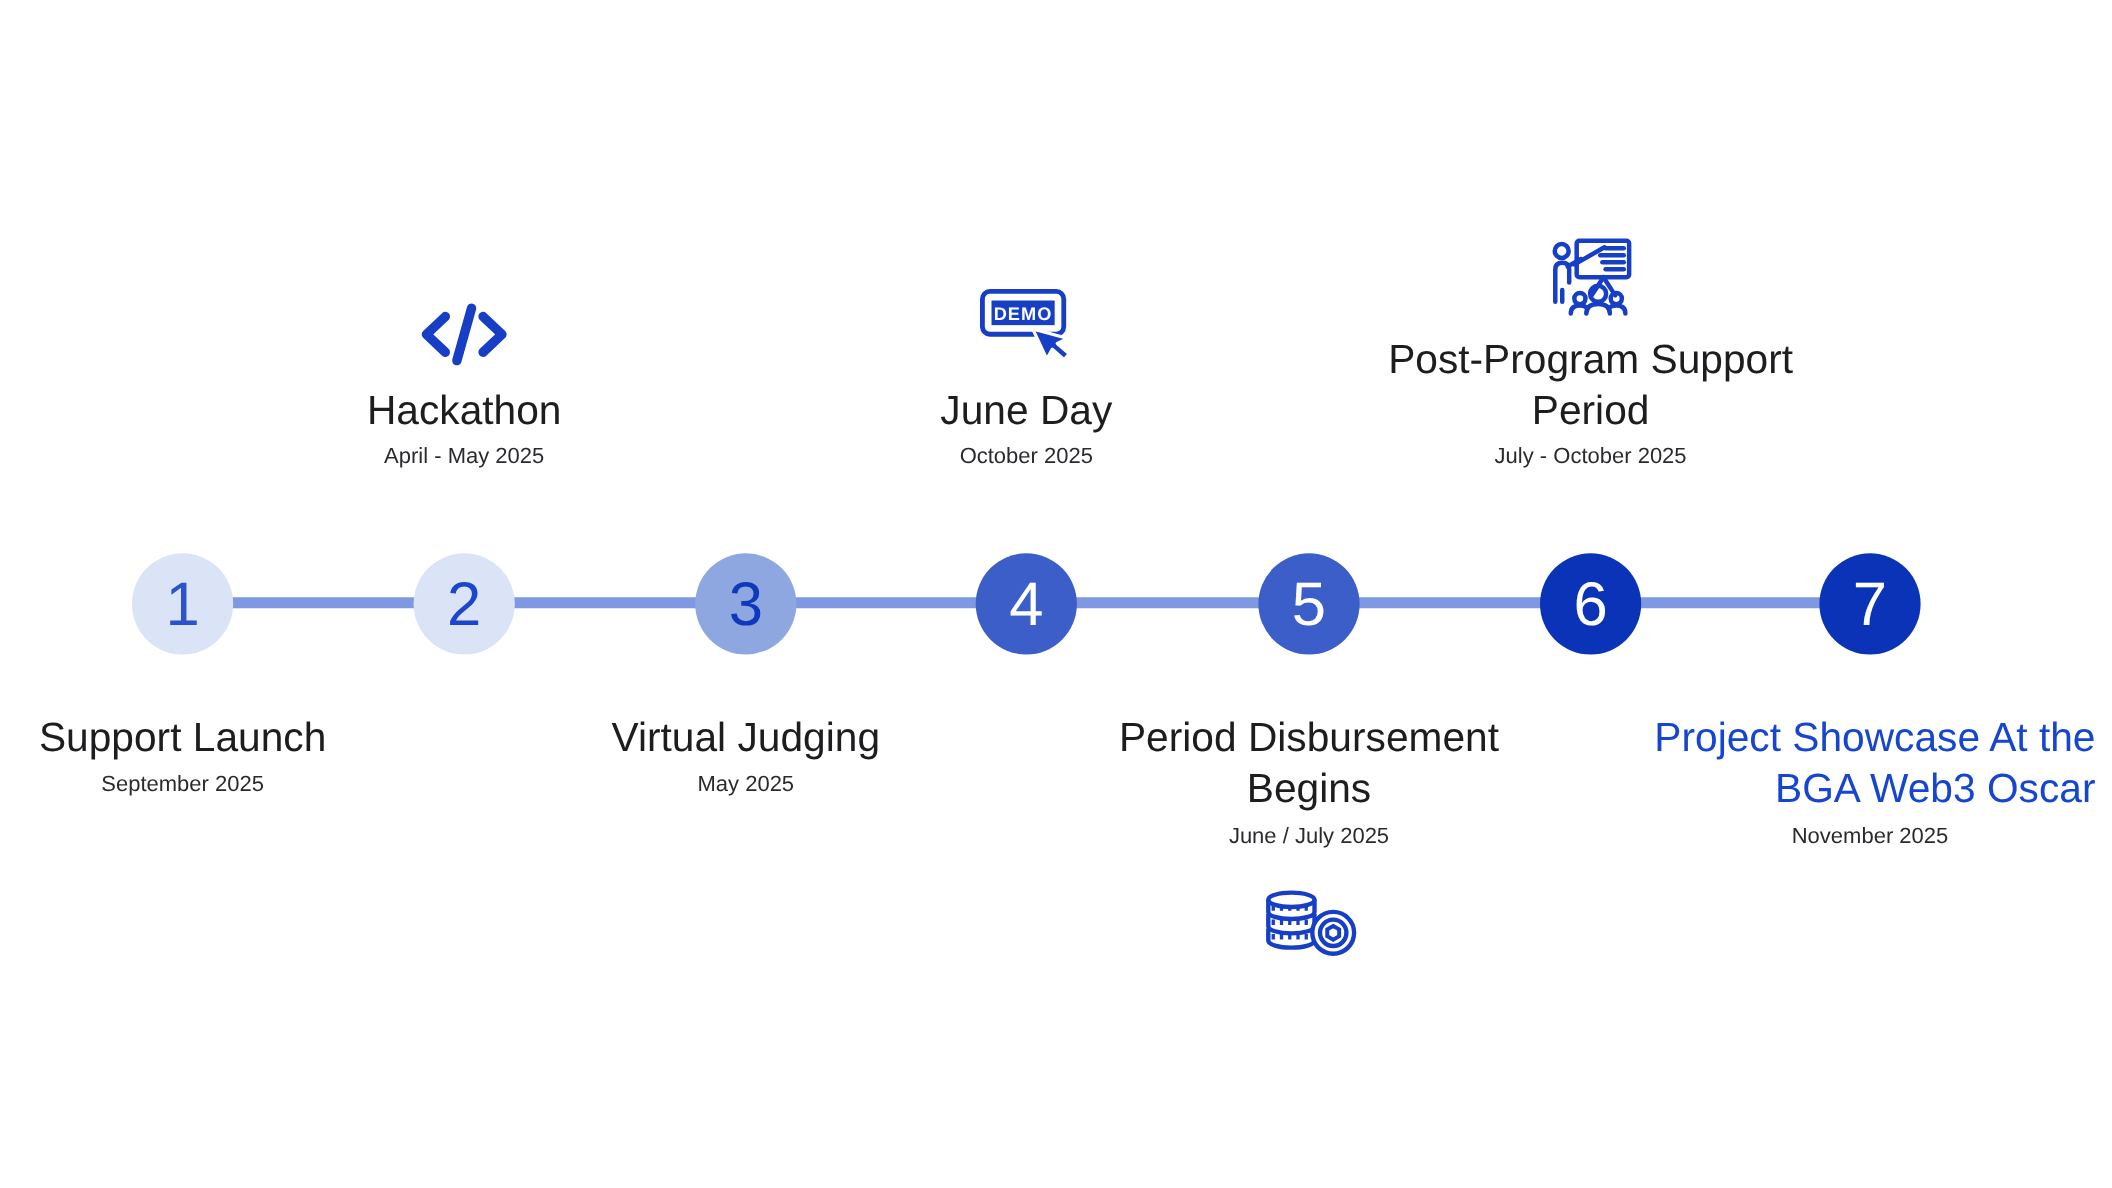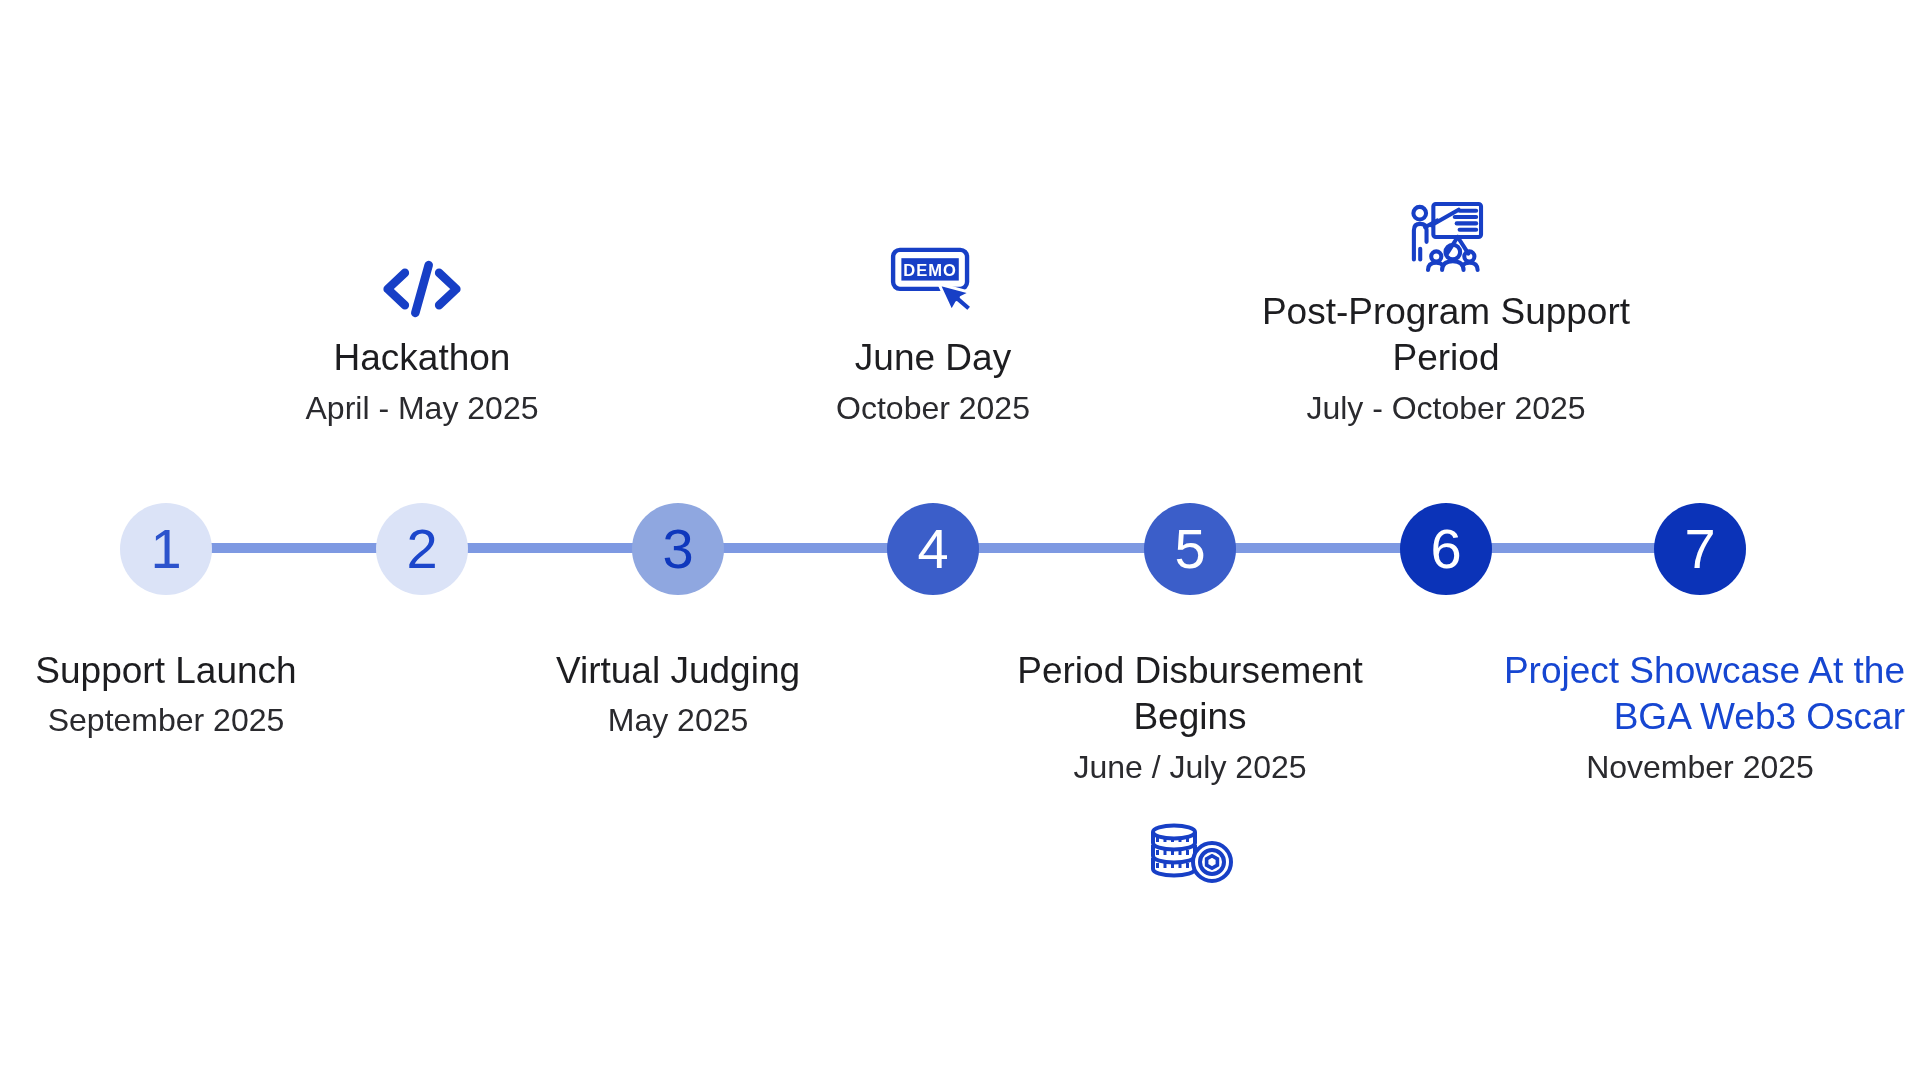--- a/index.html
+++ b/index.html
@@ -29,21 +29,21 @@
   .circle{
     position:absolute;left:50%;top:503px;width:92px;height:92px;margin-left:-46px;
     border-radius:50%;display:flex;align-items:center;justify-content:center;
     font-size:56px;font-weight:400;line-height:1;z-index:3;
   }
   .block{position:absolute;left:0;right:0;display:flex;flex-direction:column;align-items:center;text-align:center;}
   .block.top{bottom:653px;}
   .block.bottom{top:648px;}
   .title{font-size:37px;font-weight:400;color:var(--title-text);line-height:1.25;max-width:410px;}
   .title.highlight{color:var(--highlight-text);text-align:right;}
-  .date{font-size:32px;font-weight:400;color:var(--date-text);margin-top:7px;line-height:1.2;}
+  .date{font-size:20px;font-weight:400;color:var(--date-text);margin-top:7px;line-height:1.2;}
   .icon{color:var(--accent-blue);display:flex;align-items:center;justify-content:center;}
   .icon.top-icon{margin-bottom:16px;}
   .icon.below-icon{margin-top:36px;}
   svg{display:block;}
 </style>
 </head>
 <body>
 
 <div class="canvas">
 

